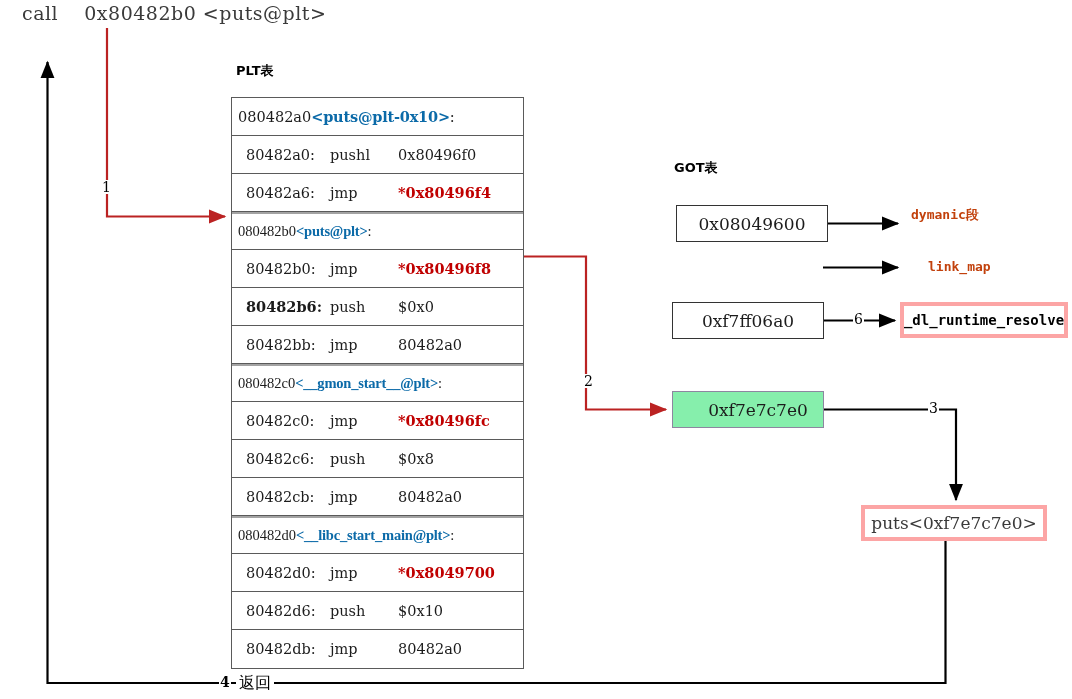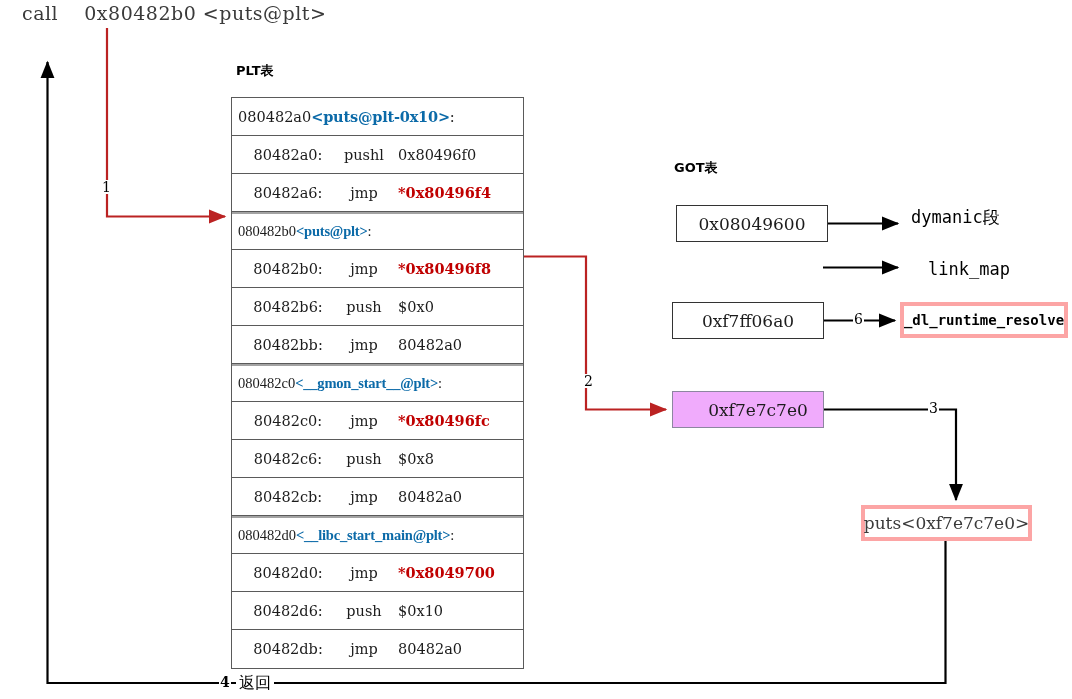--- a/index.html
+++ b/index.html
@@ -35,23 +35,23 @@
   .section-caption {
     position: absolute;
     font-size: 13px;
     font-weight: bold;
     color: #000;
     font-family: "DejaVu Sans", "Liberation Sans", sans-serif;
     white-space: pre;
   }
   .side-label {
     position: absolute;
-    font-size: 17px;
-    font-weight: normal;
-    color: #000000;
+    font-size: 13px;
+    font-weight: bold;
+    color: #c2410c;
     font-family: "DejaVu Sans Mono", "Liberation Mono", monospace;
     white-space: pre;
   }
   .step-num {
     position: absolute;
     font-size: 14px;
     color: #000;
     font-family: "DejaVu Serif", "Liberation Serif", serif;
     background: #ffffff;
     padding: 0 1px;
@@ -91,21 +91,20 @@
     font-size: 14.5px;
     color: #1c1c1c;
     font-family: "DejaVu Serif", "Liberation Serif", serif;
   }
   .plt-row:last-child { border-bottom: none; }
   .plt-row.header {
     padding-left: 6px;
   }
   .plt-row.instr {
     padding-left: 14px;
-    text-align: center;
   }
   .plt-row.sep-top {
     border-top: 2px solid #a3a3a3;
     font-family: Liberation Serif, serif;
   }
   .sym { color: #0b6aa8; font-weight: bold; letter-spacing: -0.2px; }
   .addr-red { color: #c00000; font-weight: bold; }
   .mn { display: inline-block; }
 
   
@@ -117,21 +116,21 @@
     box-sizing: border-box;
     background: #fff;
     display: flex;
     align-items: center;
     justify-content: center;
     font-size: 17px;
     color: #1c1c1c;
     font-family: "DejaVu Serif", "Liberation Serif", serif;
   }
   .got-box.highlight {
-    background: #f0abfc;
+    background: #86efac;
     border: 1px solid #8d86a0;
     padding-left: 20px;
   }
   .plain-box {
     position: absolute;
     border: 4px solid #fca5a5;
     box-sizing: border-box;
     background: #fff;
     display: flex;
     align-items: center;
@@ -141,21 +140,21 @@
   #dl-resolve-box {
     left: 900px; top: 302px;
     width: 168px; height: 36px;
     font-size: 14px;
     font-weight: bold;
     font-family: "DejaVu Sans Mono", "Liberation Mono", monospace;
     color: #000;
   }
   #puts-box {
     left: 861px; top: 505px;
-    width: 171px; height: 36px;
+    width: 186px; height: 36px;
     font-size: 17px;
     color: #3a3a3a;
     font-family: "DejaVu Serif", "Liberation Serif", serif;
   }
 </style>
 </head>
 <body>
 
 <div id="canvas">
 
@@ -202,21 +201,21 @@
 
   <div class="section-caption" style="left:236px; top:62px;">PLT表</div>
   <div class="section-caption" style="left:674px; top:159px;">GOT表</div>
 
   <div id="plt-table">
       <div class="plt-row header"><span>080482a0</span> <span class="sym">&lt;puts@plt-0x10&gt;</span><span>:</span></div>
       <div class="plt-row instr"><span style="display: inline-block; width: 84px;">80482a0:</span><span class="mn" style="width: 68px;">pushl</span><span>0x80496f0</span></div>
       <div class="plt-row instr"><span style="display: inline-block; width: 84px;">80482a6:</span><span class="mn" style="width: 68px;">jmp</span><span class="addr-red">*0x80496f4</span></div>
       <div class="plt-row header sep-top"><span>080482b0</span> <span class="sym">&lt;puts@plt&gt;</span><span>:</span></div>
       <div class="plt-row instr"><span style="display: inline-block; width: 84px;">80482b0:</span><span class="mn" style="width: 68px;">jmp</span><span class="addr-red">*0x80496f8</span></div>
-      <div class="plt-row instr"><span style="display: inline-block; width: 84px;">80482b6:</span><span class="mn" style="width: 68px;">push</span><span>$0x0</span></div>
+      <div class="plt-row instr"><span style="display: inline-block; width: 84px; font-weight: bold;">80482b6:</span><span class="mn" style="width: 68px;">push</span><span>$0x0</span></div>
       <div class="plt-row instr"><span style="display: inline-block; width: 84px;">80482bb:</span><span class="mn" style="width: 68px;">jmp</span><span>80482a0</span></div>
       <div class="plt-row header sep-top"><span>080482c0</span> <span class="sym">&lt;__gmon_start__@plt&gt;</span><span>:</span></div>
       <div class="plt-row instr"><span style="display: inline-block; width: 84px;">80482c0:</span><span class="mn" style="width: 68px;">jmp</span><span class="addr-red">*0x80496fc</span></div>
       <div class="plt-row instr"><span style="display: inline-block; width: 84px;">80482c6:</span><span class="mn" style="width: 68px;">push</span><span>$0x8</span></div>
       <div class="plt-row instr"><span style="display: inline-block; width: 84px;">80482cb:</span><span class="mn" style="width: 68px;">jmp</span><span>80482a0</span></div>
       <div class="plt-row header sep-top"><span>080482d0</span> <span class="sym">&lt;__libc_start_main@plt&gt;</span><span>:</span></div>
       <div class="plt-row instr"><span style="display: inline-block; width: 84px;">80482d0:</span><span class="mn" style="width: 68px;">jmp</span><span class="addr-red">*0x8049700</span></div>
       <div class="plt-row instr"><span style="display: inline-block; width: 84px;">80482d6:</span><span class="mn" style="width: 68px;">push</span><span>$0x10</span></div>
       <div class="plt-row instr"><span style="display: inline-block; width: 84px;">80482db:</span><span class="mn" style="width: 68px;">jmp</span><span>80482a0</span></div>
     </div>

